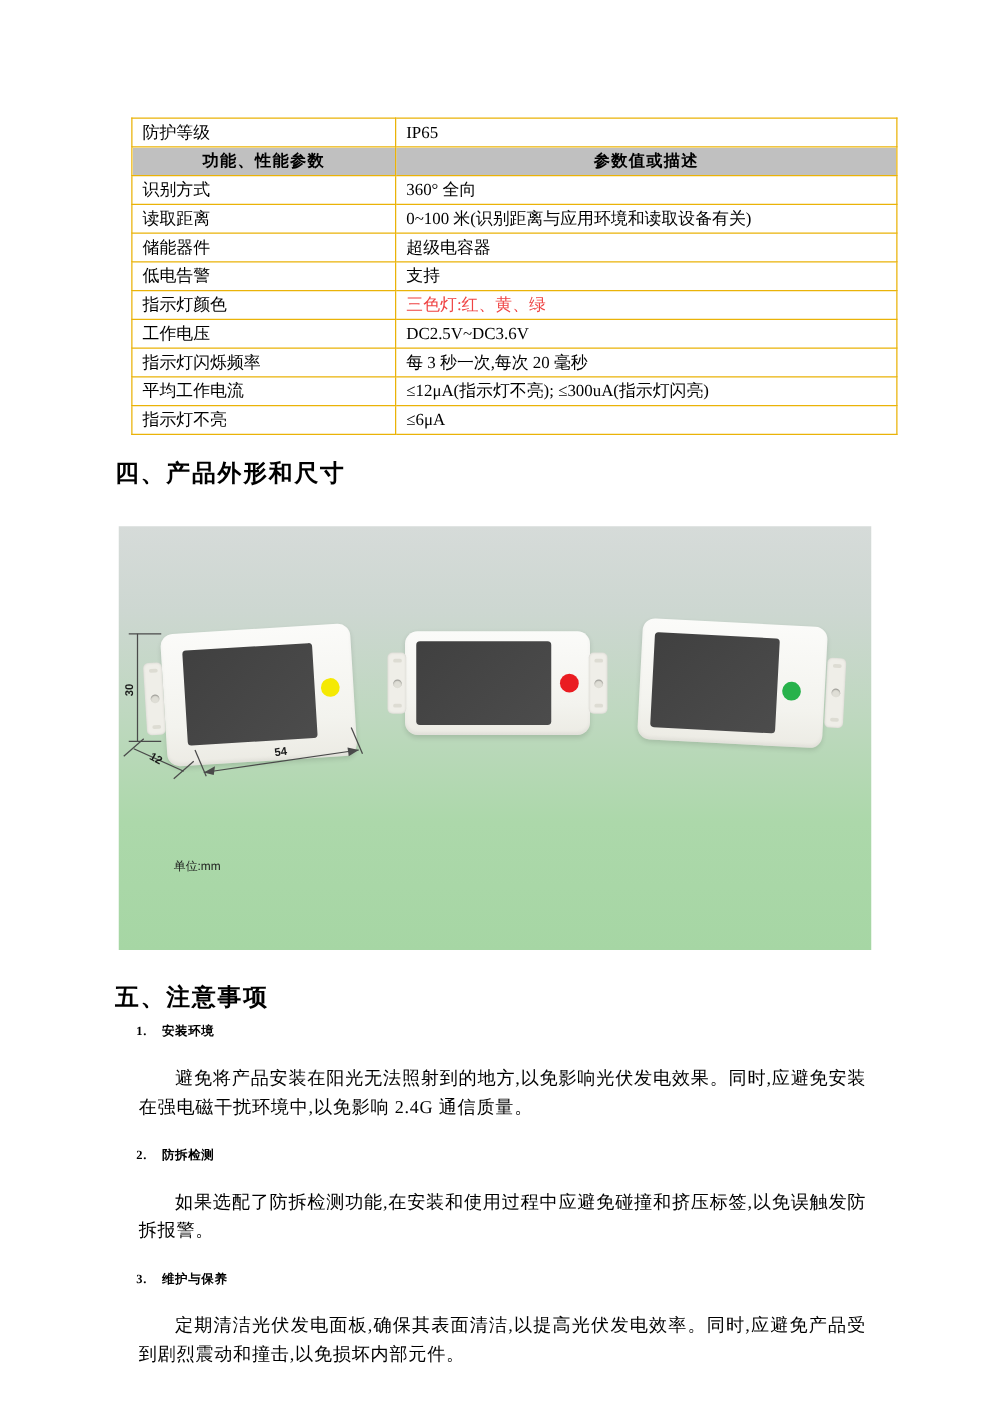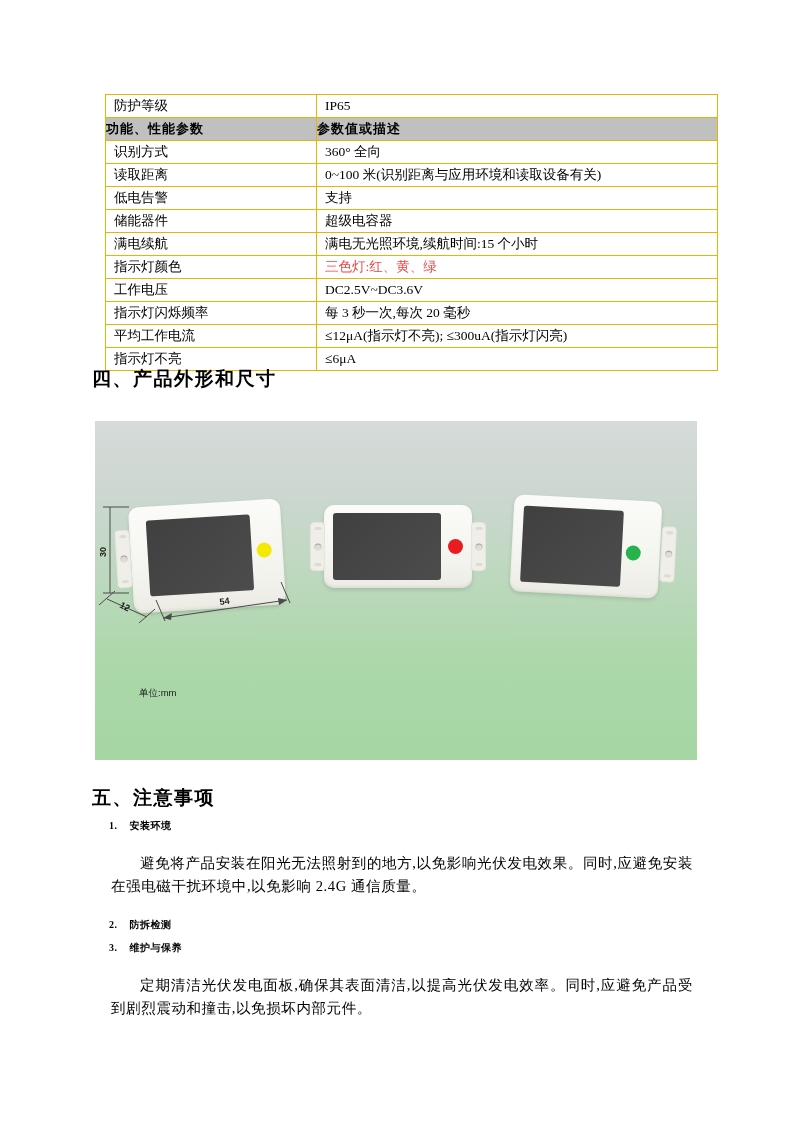--- a/index.html
+++ b/index.html
@@ -15,21 +15,21 @@
     position:absolute; left:105px; top:94px; width:613px;
     border-collapse:collapse; table-layout:fixed;
     font-size:13.5px;
   }
   .spec-table td {
     border:1px solid #eab308; height:22px; line-height:20px;
     padding:0 4px 0 8px; overflow:hidden; white-space:nowrap;
   }
   .spec-table td.c1 { width:198px; }
   .spec-table td.hdr {
-    font-weight:bold; text-align:left; padding:0;
+    font-weight:bold; text-align:center; padding:0;
     font-family:"Liberation Sans","DejaVu Sans",sans-serif;
     font-size:13px; letter-spacing:1px;
   }
   .spec-table td.muted { color:#ef4444; }
 
   
   .sec-heading {
     position:absolute; left:92px;
     font-family:"Liberation Sans","DejaVu Sans",sans-serif;
     font-weight:bold; font-size:19px; letter-spacing:1.5px;
@@ -126,30 +126,26 @@
   </tr>
   <tr>
     <td class="c1">识别方式</td>
     <td class="c2">360° 全向</td>
   </tr>
   <tr>
     <td class="c1">读取距离</td>
     <td class="c2">0~100 米(识别距离与应用环境和读取设备有关)</td>
   </tr>
   <tr>
+    <td class="c1">储能器件</td>
+    <td class="c2">超级电容器</td>
+  </tr>
+  <tr>
     <td class="c1">低电告警</td>
     <td class="c2">支持</td>
-  </tr>
-  <tr>
-    <td class="c1">储能器件</td>
-    <td class="c2">超级电容器</td>
-  </tr>
-  <tr>
-    <td class="c1">满电续航</td>
-    <td class="c2">满电无光照环境,续航时间:15 个小时</td>
   </tr>
   <tr>
     <td class="c1">指示灯颜色</td>
     <td class="c2 muted">三色灯:红、黄、绿</td>
   </tr>
   <tr>
     <td class="c1">工作电压</td>
     <td class="c2">DC2.5V~DC3.6V</td>
   </tr>
   <tr>
@@ -236,18 +232,19 @@
 
 <div class="notes">
   <div class="note-title">
     <span class="num">1.</span><span>安装环境</span>
   </div>
   <p class="note-body">避免将产品安装在阳光无法照射到的地方,以免影响光伏发电效果。同时,应避免安装在强电磁干扰环境中,以免影响 2.4G 通信质量。</p>
 
   <div class="note-title">
     <span class="num">2.</span><span>防拆检测</span>
   </div>
+  <p class="note-body">如果选配了防拆检测功能,在安装和使用过程中应避免碰撞和挤压标签,以免误触发防拆报警。</p>
 
   <div class="note-title">
     <span class="num">3.</span><span>维护与保养</span>
   </div>
   <p class="note-body">定期清洁光伏发电面板,确保其表面清洁,以提高光伏发电效率。同时,应避免产品受到剧烈震动和撞击,以免损坏内部元件。</p>
 </div>
 
 </body></html>

